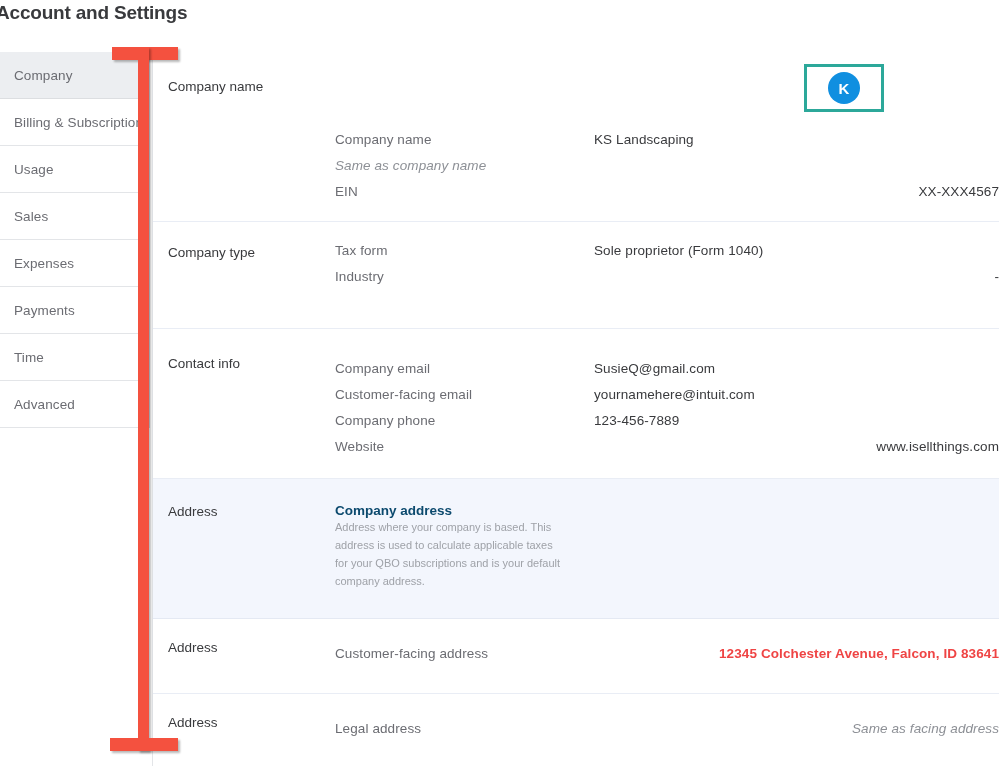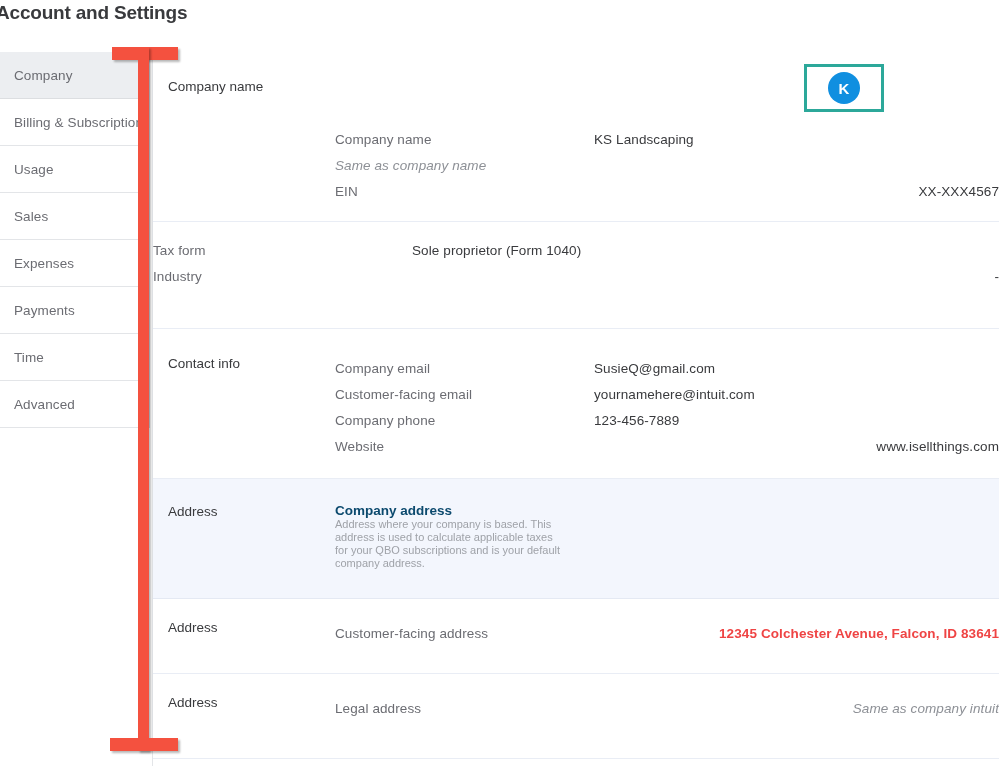--- a/index.html
+++ b/index.html
@@ -147,21 +147,21 @@
   
   .addr-block { padding-top: 4px; }
   .addr-head {
     font-size: 13.5px;
     font-weight: bold;
     color: #0c4a6e;
     margin-bottom: 0;
   }
   .addr-desc {
     font-size: 11px;
-    line-height: 13px;
+    line-height: 18px;
     color: #9fa2a8;
     width: 232px;
   }
 
   
   .bracket { position: absolute; z-index: 40; pointer-events: none; }
   .br-bar {
     position: absolute;
     background: #f4513f;
     box-shadow: 2px 2px 2px rgba(0,0,0,0.28);
@@ -225,20 +225,21 @@
           <div class="row">
             <div class="row-label">EIN</div>
             <div class="row-value">XX-XXX4567</div>
           </div>
         </div>
       </div>
     </div>
 
     <div class="section">
       <div class="sec-inner" style="padding-top:18px;padding-bottom:44px;">
+        <div class="sec-title">Company type</div>
         <div class="rows" style="padding-top:3px;">
           <div class="row">
             <div class="row-label">Tax form</div>
             <div class="row-value">Sole proprietor (Form 1040)</div>
           </div>
           <div class="row">
             <div class="row-label">Industry</div>
             <div class="row-value">-</div>
           </div>
         </div>
@@ -292,21 +293,21 @@
         </div>
       </div>
     </div>
 
     <div class="section">
       <div class="sec-inner" style="padding-top:16px;padding-bottom:42px;">
         <div class="sec-title">Address</div>
         <div class="rows" style="padding-top:11px;">
           <div class="row">
             <div class="row-label">Legal address</div>
-            <div class="row-value muted">Same as company intuit</div>
+            <div class="row-value muted">Same as facing address</div>
           </div>
         </div>
       </div>
     </div>
 
   </div>
 
   <div class="bracket">
     <div class="br-bar br-top"></div>
     <div class="br-bar br-vert"></div>

